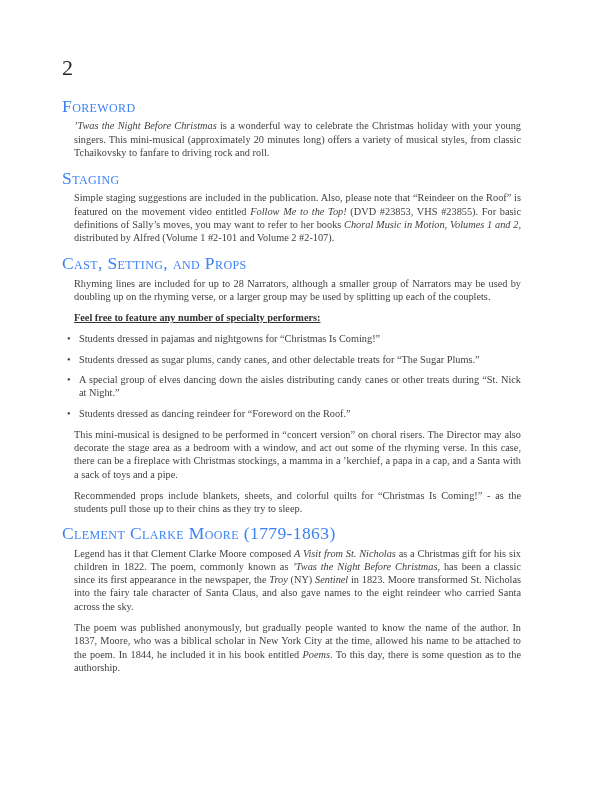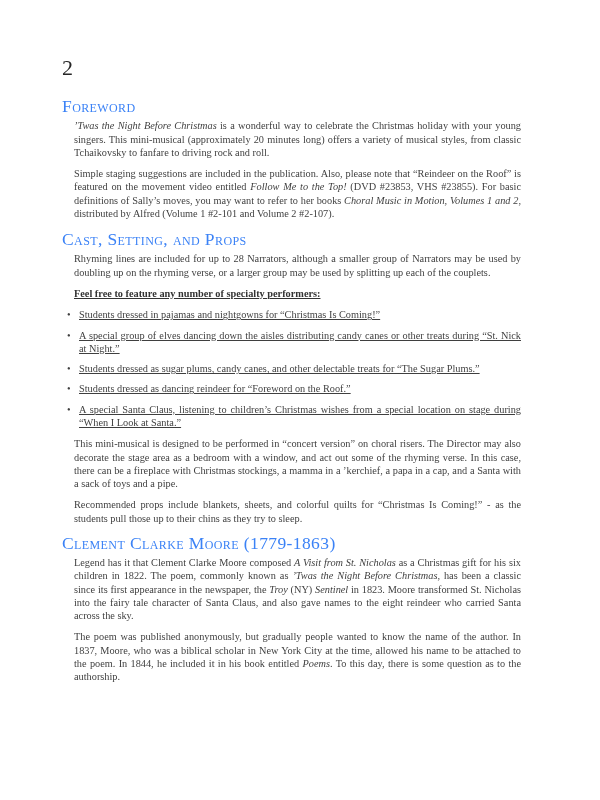--- a/index.html
+++ b/index.html
@@ -58,48 +58,47 @@
     padding-left: 15px;
     list-style: none;
   }
   ul.bullet-list li {
     position: relative;
     font-size: 10.3px;
     line-height: 1.29;
     margin-bottom: 7px;
     text-align: justify;
     padding-left: 2px;
-    text-decoration: underline;
   }
   ul.bullet-list li::before {
     content: "\2022";
     position: absolute;
     left: -10px;
     top: 0;
     color: #3f3f3f;
   }
 </style>
 </head>
 <body>
 
 <div class="page">
   <div class="page-number">2</div>
   <main class="content">
       <h2 class="section-heading">Foreword</h2>
       <p class="body-par"><span class="it">’Twas the Night Before Christmas</span><span> is a wonderful way to celebrate the Christmas holiday with your young singers. This mini-musical (approximately 20 minutes long) offers a variety of musical styles, from classic Tchaikovsky to fanfare to driving rock and roll.</span></p>
+      <h2 class="section-heading">Staging</h2>
       <p class="body-par"><span>Simple staging suggestions are included in the publication. Also, please note that “Reindeer on the Roof” is featured on the movement video entitled </span><span class="it">Follow Me to the Top!</span><span> (DVD #23853, VHS #23855). For basic definitions of Sally’s moves, you may want to refer to her books </span><span class="it">Choral Music in Motion, Volumes 1 and 2</span><span>, distributed by Alfred (Volume 1 #2-101 and Volume 2 #2-107).</span></p>
       <h2 class="section-heading">Cast, Setting, and Props</h2>
       <p class="body-par"><span>Rhyming lines are included for up to 28 Narrators, although a smaller group of Narrators may be used by doubling up on the rhyming verse, or a larger group may be used by splitting up each of the couplets.</span></p>
       <p class="body-par"><span class="bd">Feel free to feature any number of specialty performers:</span></p>
       <ul class="bullet-list">
         <li><span>Students dressed in pajamas and nightgowns for “Christmas Is Coming!”</span></li>
+        <li><span>Students dressed as sugar plums, candy canes, and other delectable treats for “The Sugar Plums.”</span></li>
         <li><span>A special group of elves dancing down the aisles distributing candy canes or other treats during “St. Nick at Night.”</span></li>
-        <li><span>Students dressed as sugar plums, candy canes, and other delectable treats for “The Sugar Plums.”</span></li>
         <li><span>Students dressed as dancing reindeer for “Foreword on the Roof.”</span></li>
-        <li><span>A special Santa Claus, listening to children’s Christmas wishes from a special location on stage during “When I Look at Santa.”</span></li>
       </ul>
       <p class="body-par"><span>This mini-musical is designed to be performed in “concert version” on choral risers. The Director may also decorate the stage area as a bedroom with a window, and act out some of the rhyming verse. In this case, there can be a fireplace with Christmas stockings, a mamma in a ’kerchief, a papa in a cap, and a Santa with a sack of toys and a pipe.</span></p>
       <p class="body-par"><span>Recommended props include blankets, sheets, and colorful quilts for “Christmas Is Coming!” - as the students pull those up to their chins as they try to sleep.</span></p>
       <h2 class="section-heading spaced">Clement Clarke Moore (1779-1863)</h2>
       <p class="body-par"><span>Legend has it that Clement Clarke Moore composed </span><span class="it">A Visit from St. Nicholas</span><span> as a Christmas gift for his six children in 1822. The poem, commonly known as </span><span class="it">’Twas the Night Before Christmas</span><span>, has been a classic since its first appearance in the newspaper, the </span><span class="it">Troy</span><span> (NY) </span><span class="it">Sentinel</span><span> in 1823. Moore transformed St. Nicholas into the fairy tale character of Santa Claus, and also gave names to the eight reindeer who carried Santa across the sky.</span></p>
       <p class="body-par"><span>The poem was published anonymously, but gradually people wanted to know the name of the author. In 1837, Moore, who was a biblical scholar in New York City at the time, allowed his name to be attached to the poem. In 1844, he included it in his book entitled </span><span class="it">Poems</span><span>. To this day, there is some question as to the authorship.</span></p>
     </main>
 </div>
 
 </body></html>

